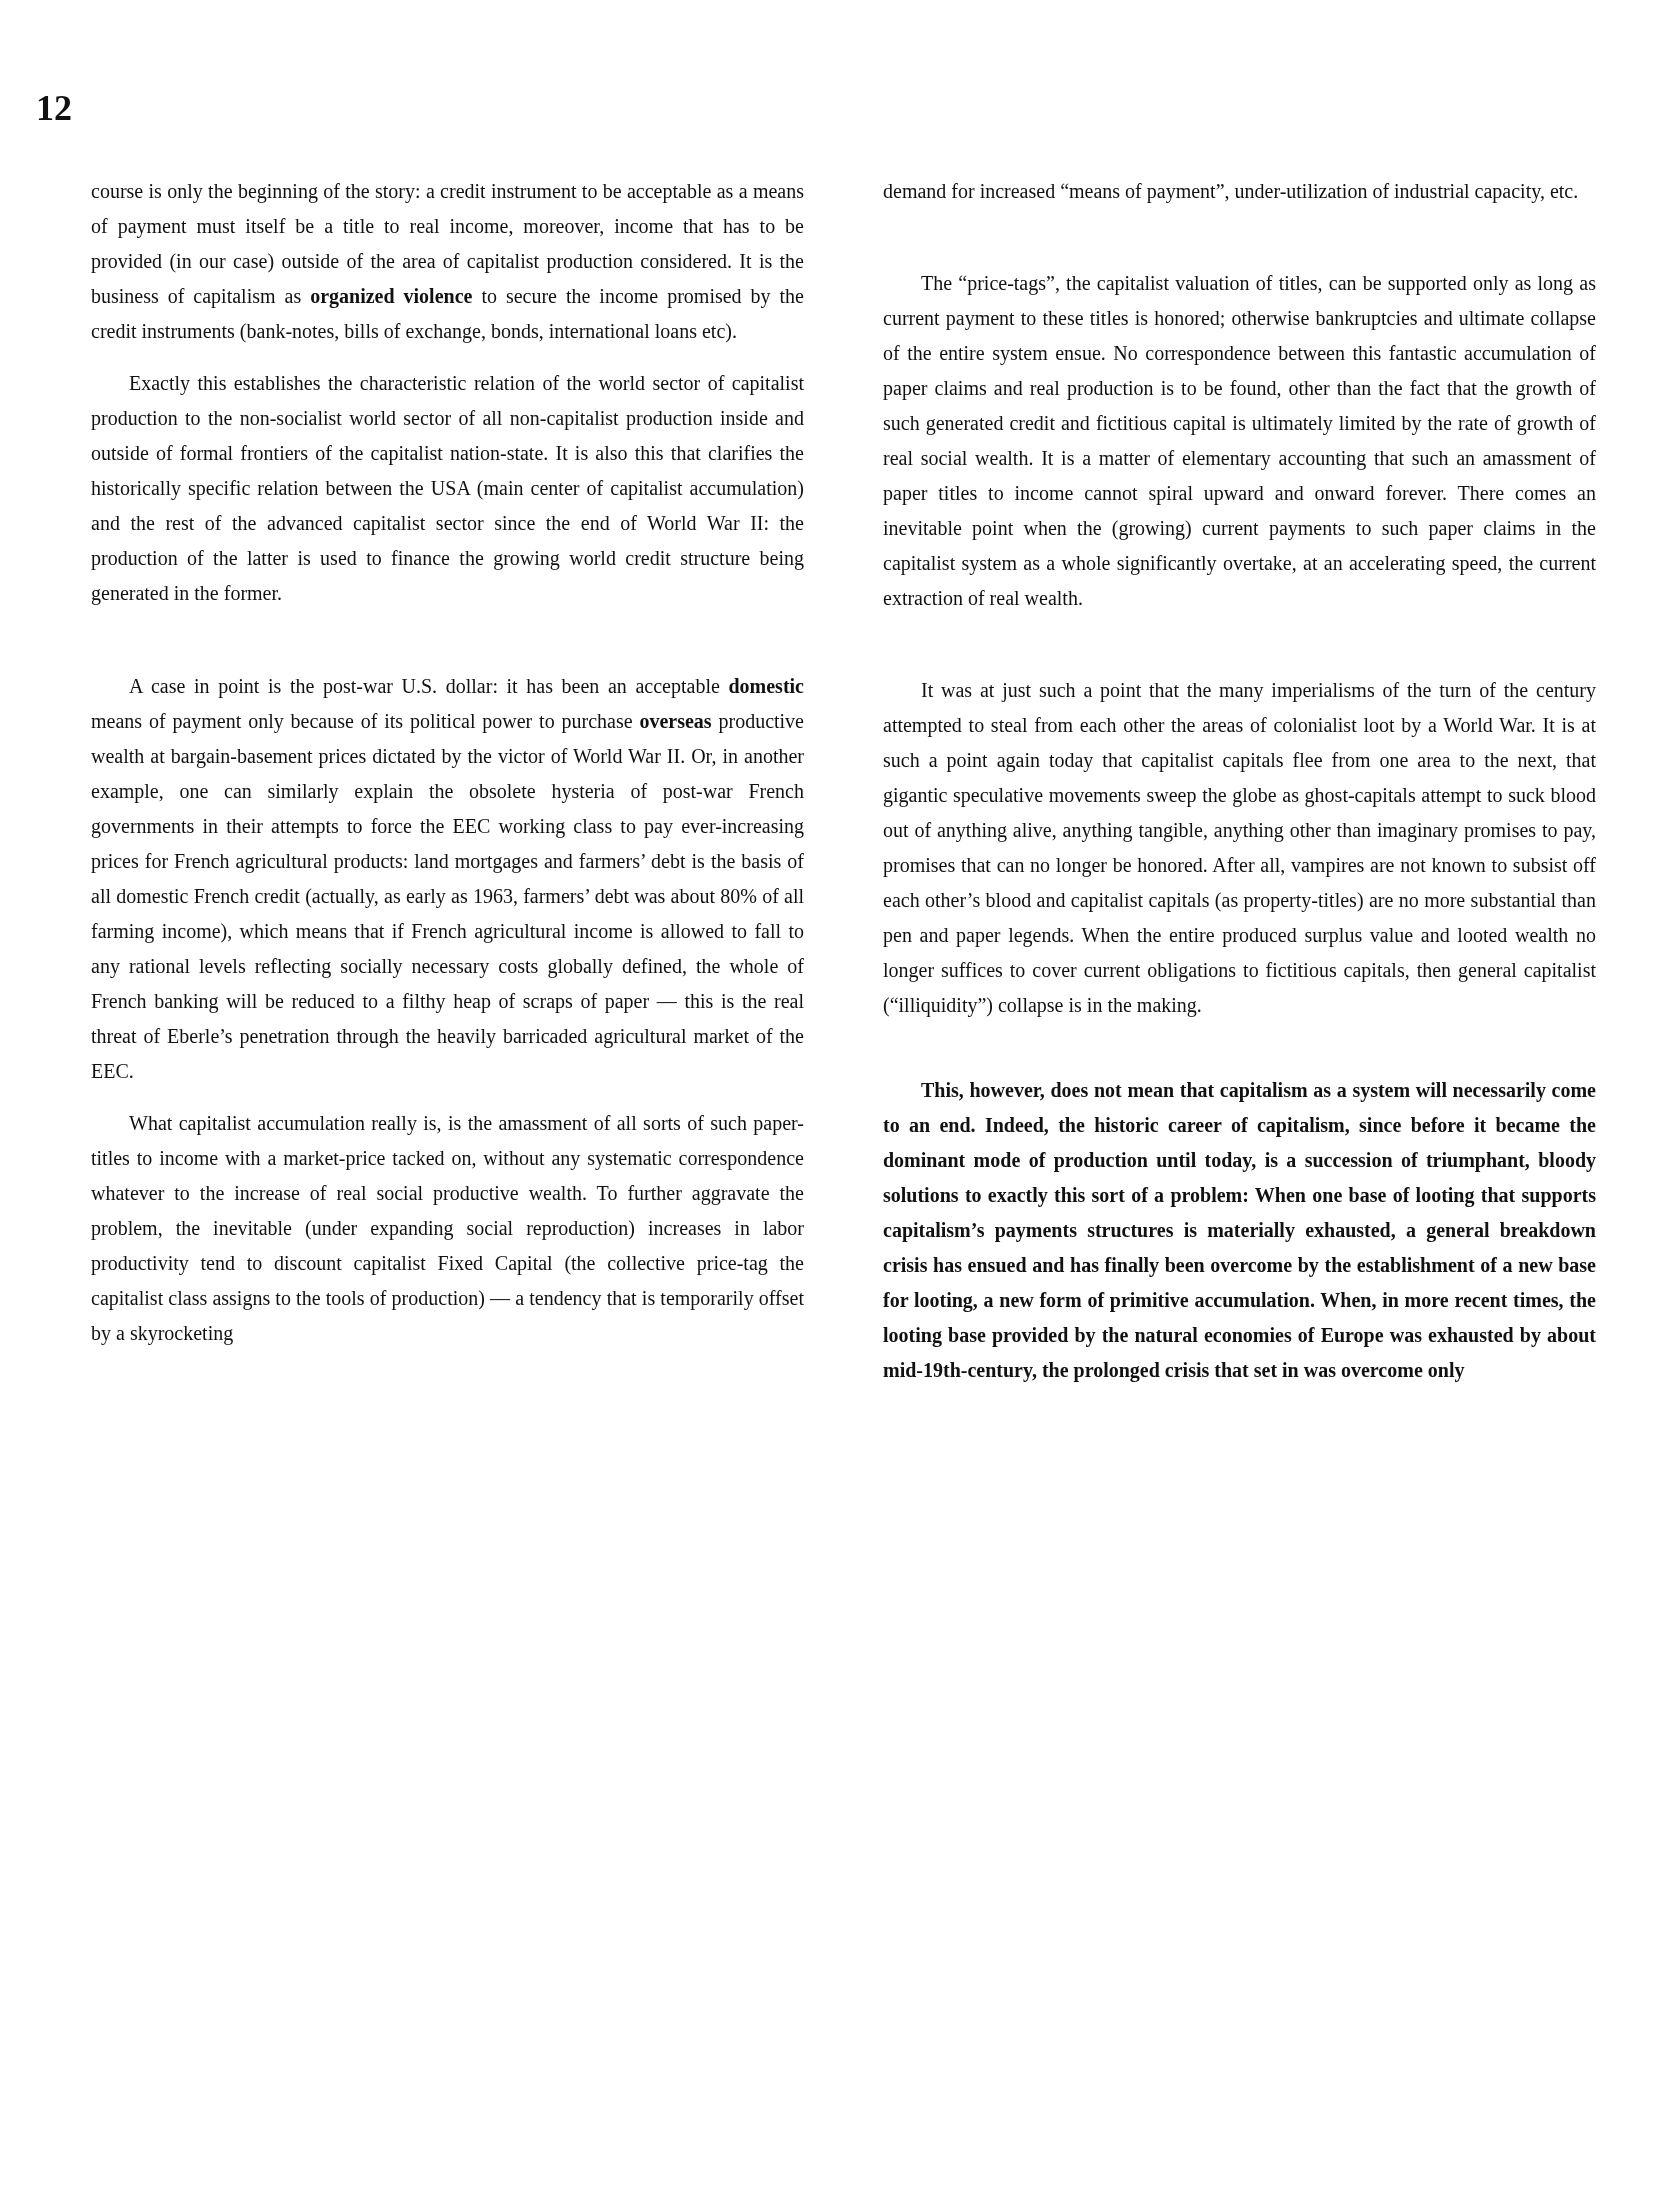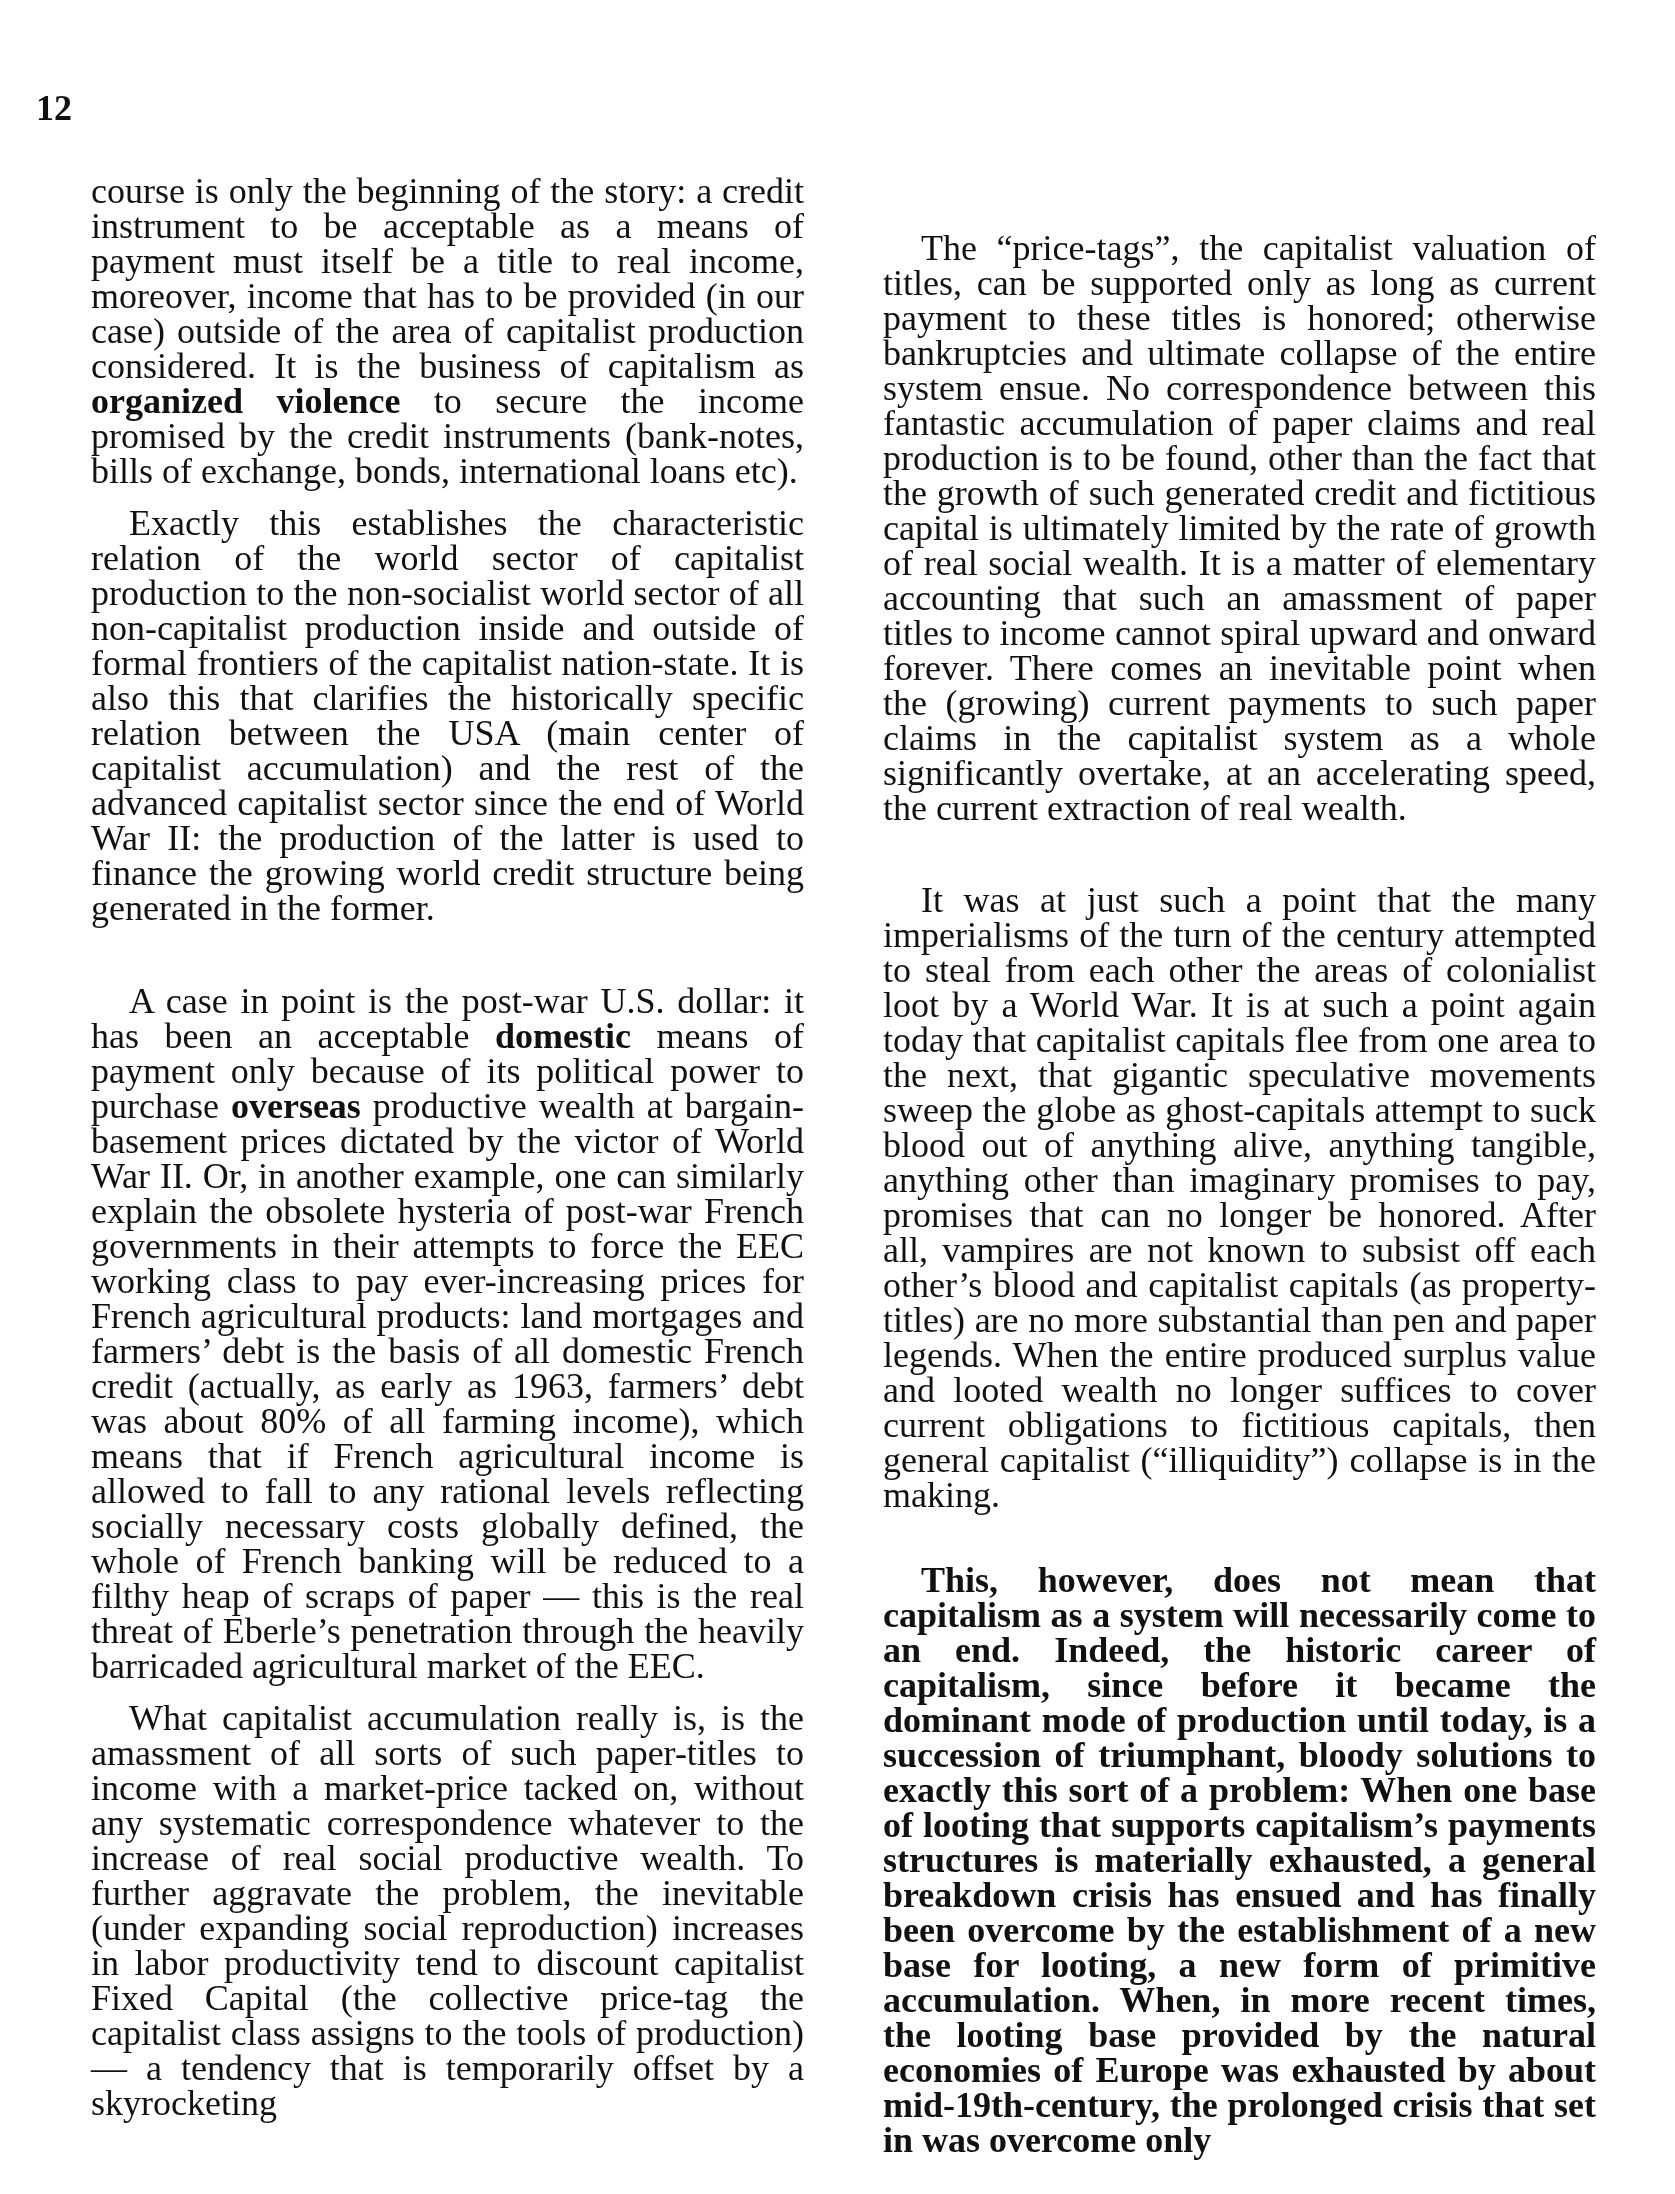--- a/index.html
+++ b/index.html
@@ -1,19 +1,19 @@
 <!DOCTYPE html>
 <html style="font-size:11.2px"><head>
 <meta charset="utf-8">
 <style>
   html, body { margin: 0; padding: 0; background: #ffffff; }
   body { width: 1676px; height: 2194px; position: relative; overflow: hidden; color: #111111;
          font-family: "Liberation Serif", "DejaVu Serif", serif; }
   .page-number { position: absolute; left: 36px; top: 90px; font-size: 36px; font-weight: bold; line-height: 1; }
-  .column { position: absolute; top: 174px; width: 713px; font-size: 36px; line-height: 35px; }
+  .column { position: absolute; top: 174px; width: 713px; font-size: 20px; line-height: 35px; }
   .col-left { left: 91px; }
   .col-right { left: 883px; }
   .para { margin: 0; text-align: justify; text-align-last: left; hyphens: none; }
   .para.indent { text-indent: 38px; }
   .gap-a { margin-top: 17px; }
   .gap-b { margin-top: 57px; }
   .gap-c { margin-top: 58px; }
   .gap-d { margin-top: 50px; font-weight: bold; }
   b { font-weight: bold; }
 </style>
@@ -23,17 +23,18 @@
 <div class="page-number">12</div>
 
 <div class="column col-left">
   <p class="para"><span>course is only the beginning of the story: a credit instrument to be acceptable as a means of payment must itself be a title to real income, moreover, income that has to be provided (in our case) outside of the area of capitalist production considered. It is the business of capitalism as </span><b>organized violence</b><span> to secure the income promised by the credit instruments (bank-notes, bills of exchange, bonds, international loans etc).</span></p>
   <p class="para indent gap-a"><span>Exactly this establishes the characteristic relation of the world sector of capitalist production to the non-socialist world sector of all non-capitalist production inside and outside of formal frontiers of the capitalist nation-state. It is also this that clarifies the historically specific relation between the USA (main center of capitalist accumulation) and the rest of the advanced capitalist sector since the end of World War II: the production of the latter is used to finance the growing world credit structure being generated in the former.</span></p>
   <p class="para indent gap-c"><span>A case in point is the post-war U.S. dollar: it has been an acceptable </span><b>domestic</b><span> means of payment only because of its political power to purchase </span><b>overseas</b><span> productive wealth at bargain-basement prices dictated by the victor of World War II. Or, in another example, one can similarly explain the obsolete hysteria of post-war French governments in their attempts to force the EEC working class to pay ever-increasing prices for French agricultural products: land mortgages and farmers’ debt is the basis of all domestic French credit (actually, as early as 1963, farmers’ debt was about 80% of all farming income), which means that if French agricultural income is allowed to fall to any rational levels reflecting socially necessary costs globally defined, the whole of French banking will be reduced to a filthy heap of scraps of paper — this is the real threat of Eberle’s penetration through the heavily barricaded agricultural market of the EEC.</span></p>
   <p class="para indent gap-a"><span>What capitalist accumulation really is, is the amassment of all sorts of such paper-titles to income with a market-price tacked on, without any systematic correspondence whatever to the increase of real social productive wealth. To further aggravate the problem, the inevitable (under expanding social reproduction) increases in labor productivity tend to discount capitalist Fixed Capital (the collective price-tag the capitalist class assigns to the tools of production) — a tendency that is temporarily offset by a skyrocketing</span></p>
 </div>
 
 <div class="column col-right">
+  <p class="para"><span>demand for increased “means of payment”, under-utilization of industrial capacity, etc.</span></p>
   <p class="para indent gap-b"><span>The “price-tags”, the capitalist valuation of titles, can be supported only as long as current payment to these titles is honored; otherwise bankruptcies and ultimate collapse of the entire system ensue. No correspondence between this fantastic accumulation of paper claims and real production is to be found, other than the fact that the growth of such generated credit and fictitious capital is ultimately limited by the rate of growth of real social wealth. It is a matter of elementary accounting that such an amassment of paper titles to income cannot spiral upward and onward forever. There comes an inevitable point when the (growing) current payments to such paper claims in the capitalist system as a whole significantly overtake, at an accelerating speed, the current extraction of real wealth.</span></p>
   <p class="para indent gap-b"><span>It was at just such a point that the many imperialisms of the turn of the century attempted to steal from each other the areas of colonialist loot by a World War. It is at such a point again today that capitalist capitals flee from one area to the next, that gigantic speculative movements sweep the globe as ghost-capitals attempt to suck blood out of anything alive, anything tangible, anything other than imaginary promises to pay, promises that can no longer be honored. After all, vampires are not known to subsist off each other’s blood and capitalist capitals (as property-titles) are no more substantial than pen and paper legends. When the entire produced surplus value and looted wealth no longer suffices to cover current obligations to fictitious capitals, then general capitalist (“illiquidity”) collapse is in the making.</span></p>
   <p class="para indent gap-d"><span>This, however, does not mean that capitalism as a system will necessarily come to an end. Indeed, the historic career of capitalism, since before it became the dominant mode of production until today, is a succession of triumphant, bloody solutions to exactly this sort of a problem: When one base of looting that supports capitalism’s payments structures is materially exhausted, a general breakdown crisis has ensued and has finally been overcome by the establishment of a new base for looting, a new form of primitive accumulation. When, in more recent times, the looting base provided by the natural economies of Europe was exhausted by about mid-19th-century, the prolonged crisis that set in was overcome only</span></p>
 </div>
 
 
 </body></html>

